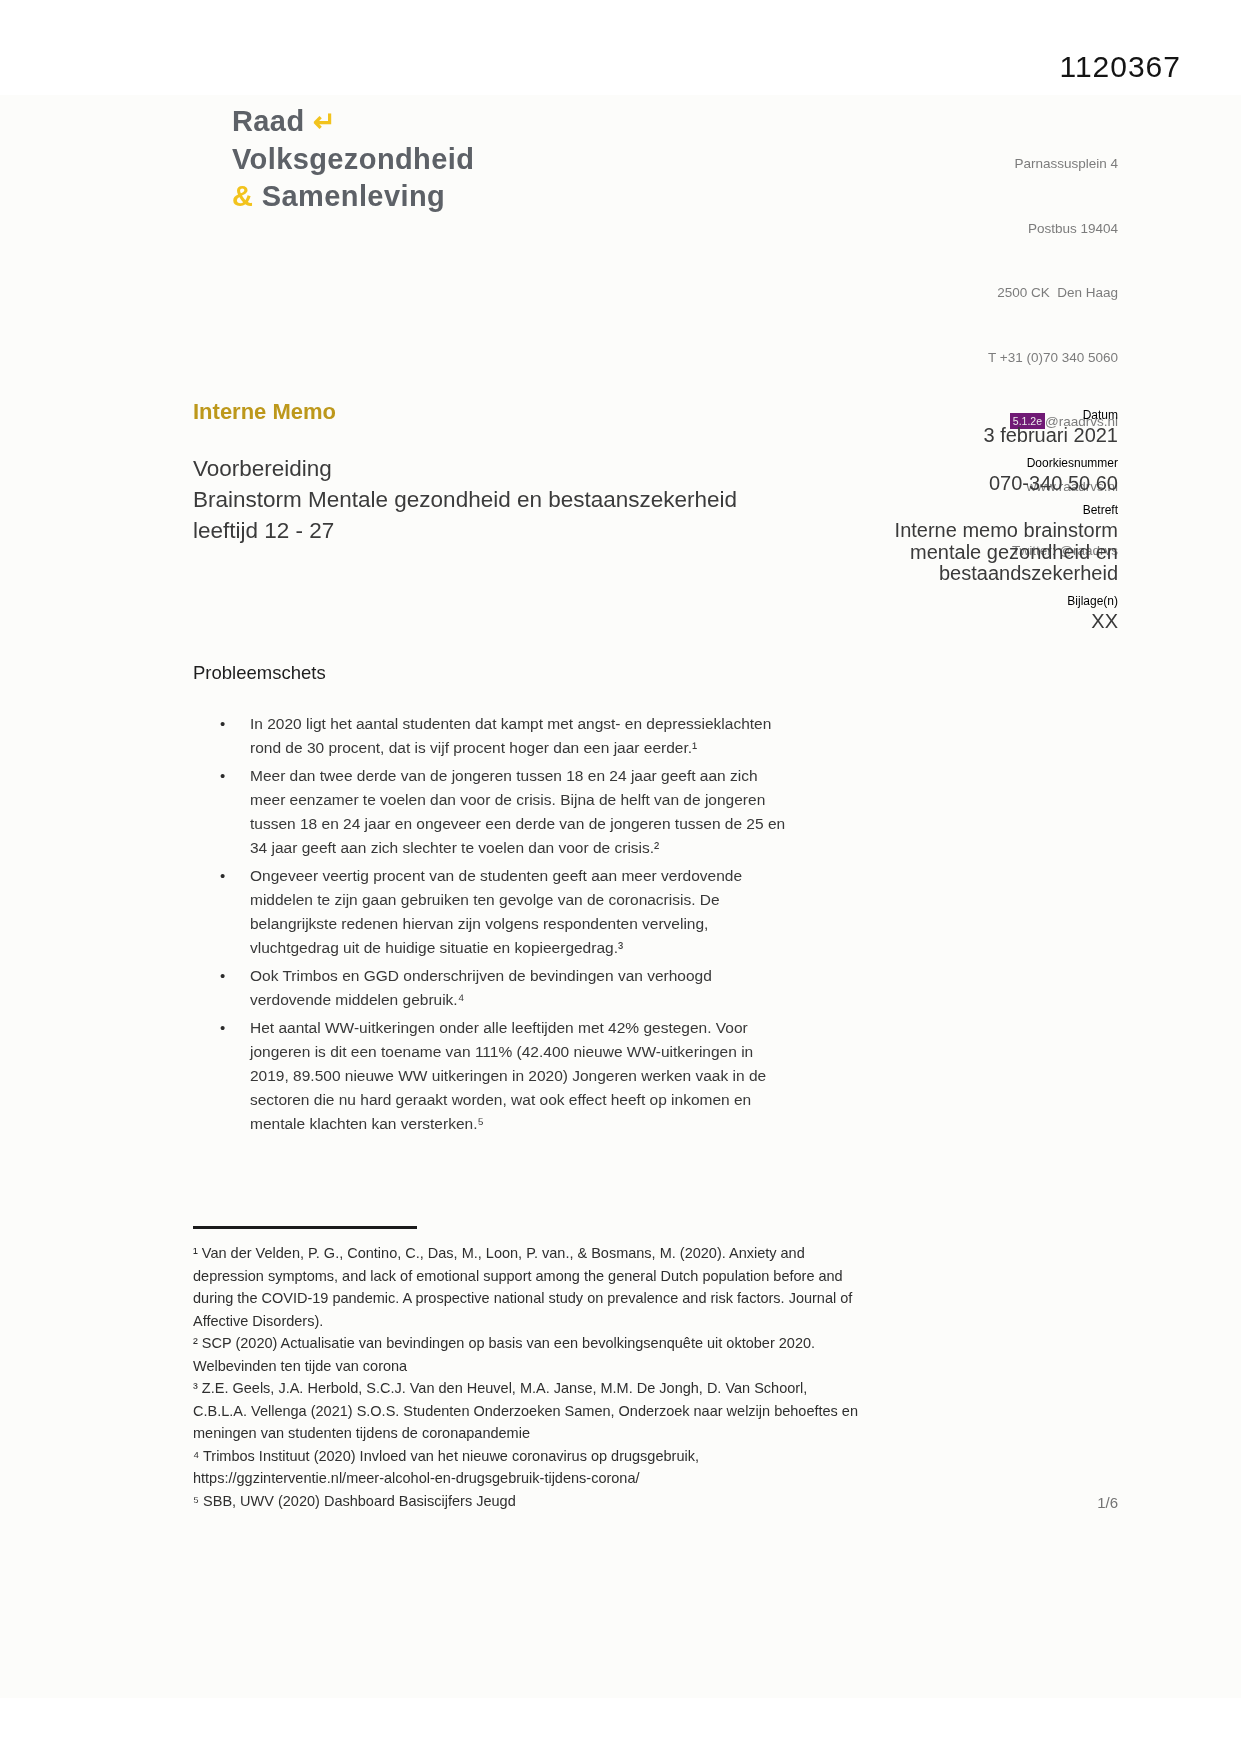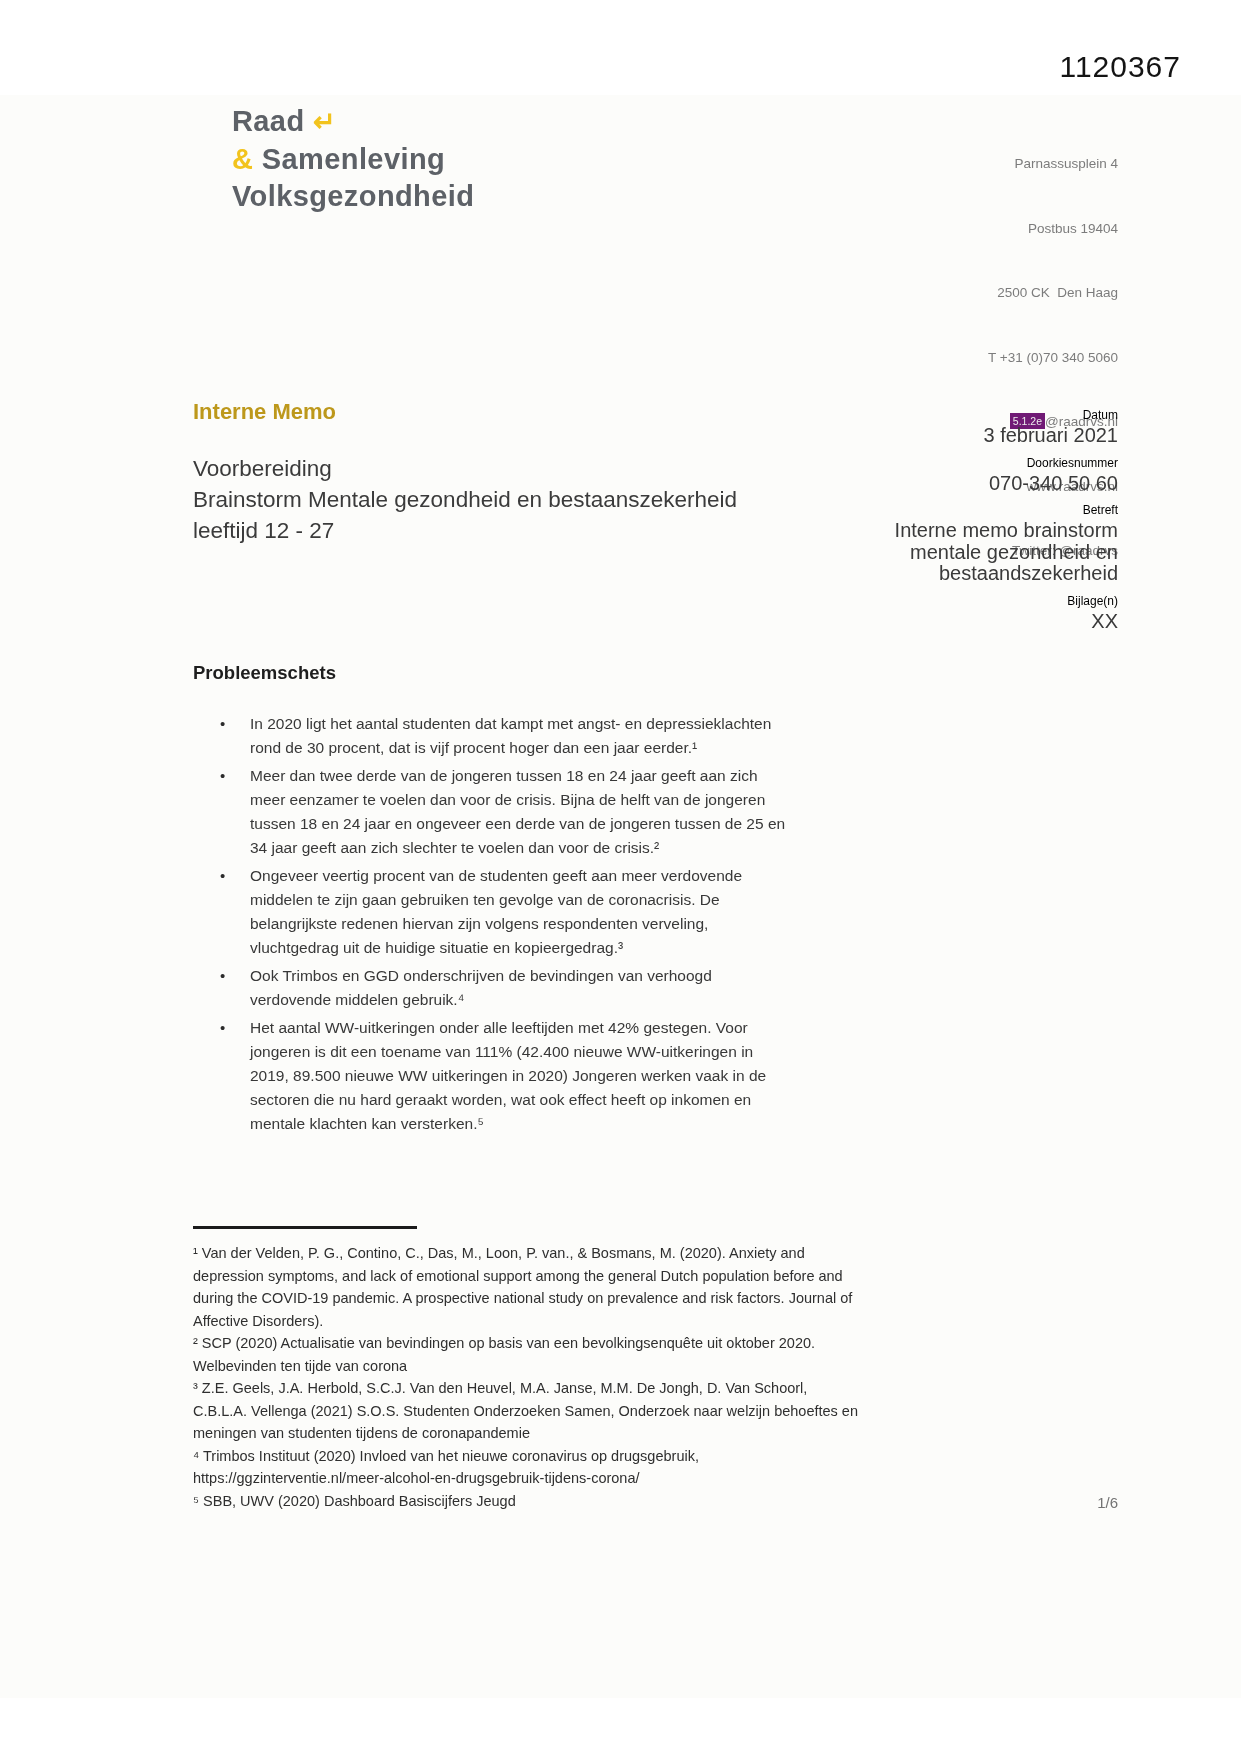--- a/index.html
+++ b/index.html
@@ -59,21 +59,21 @@
   .meta-label {
     font-size: 12px; color: #000000; line-height: 15px; margin-top: 9px;
   }
   .meta-label:first-child { margin-top: 0; }
   .meta-value {
     font-size: 20px; color: #3a3a3a; line-height: 21.5px; margin-top: 2px;
   }
 
   .section-heading {
     position: absolute; left: 193px; top: 662px; margin: 0;
-    font-size: 18.5px; font-weight: bold; color: #1e1e1e;
+    font-size: 18.5px; font-weight: normal; color: #1e1e1e;
   }
 
   .bullets {
     position: absolute; left: 193px; top: 712px; margin: 0; padding: 0;
     list-style: none; width: 600px;
   }
   .bullets li {
     position: relative; padding-left: 57px; margin-bottom: 4px;
     font-size: 15.5px; line-height: 24px; color: #383838;
   }
@@ -100,22 +100,22 @@
 </head>
 <body>
 
 <div class="page">
   <div class="scan-tint"></div>
 
   <div class="doc-id">1120367</div>
 
   <div class="logo">
     <div class="logo-line"><span>Raad</span> <span class="yellow arrow">↵</span></div>
+    <div class="logo-line">Volksgezondheid</div>
     <div class="logo-line"><span class="yellow">&amp; </span><span>Samenleving</span></div>
-    <div class="logo-line">Volksgezondheid</div>
   </div>
 
   <div class="contact">
     <div>Parnassusplein 4</div>
     <div>Postbus 19404</div>
     <div>2500 CK  Den Haag</div>
     <div>T +31 (0)70 340 5060</div>
     <div><span class="redact">5.1.2e</span><span>@raadrvs.nl</span></div>
     <div>www.raadrvs.nl</div>
     <div>Twitter: @raadrvs</div>

